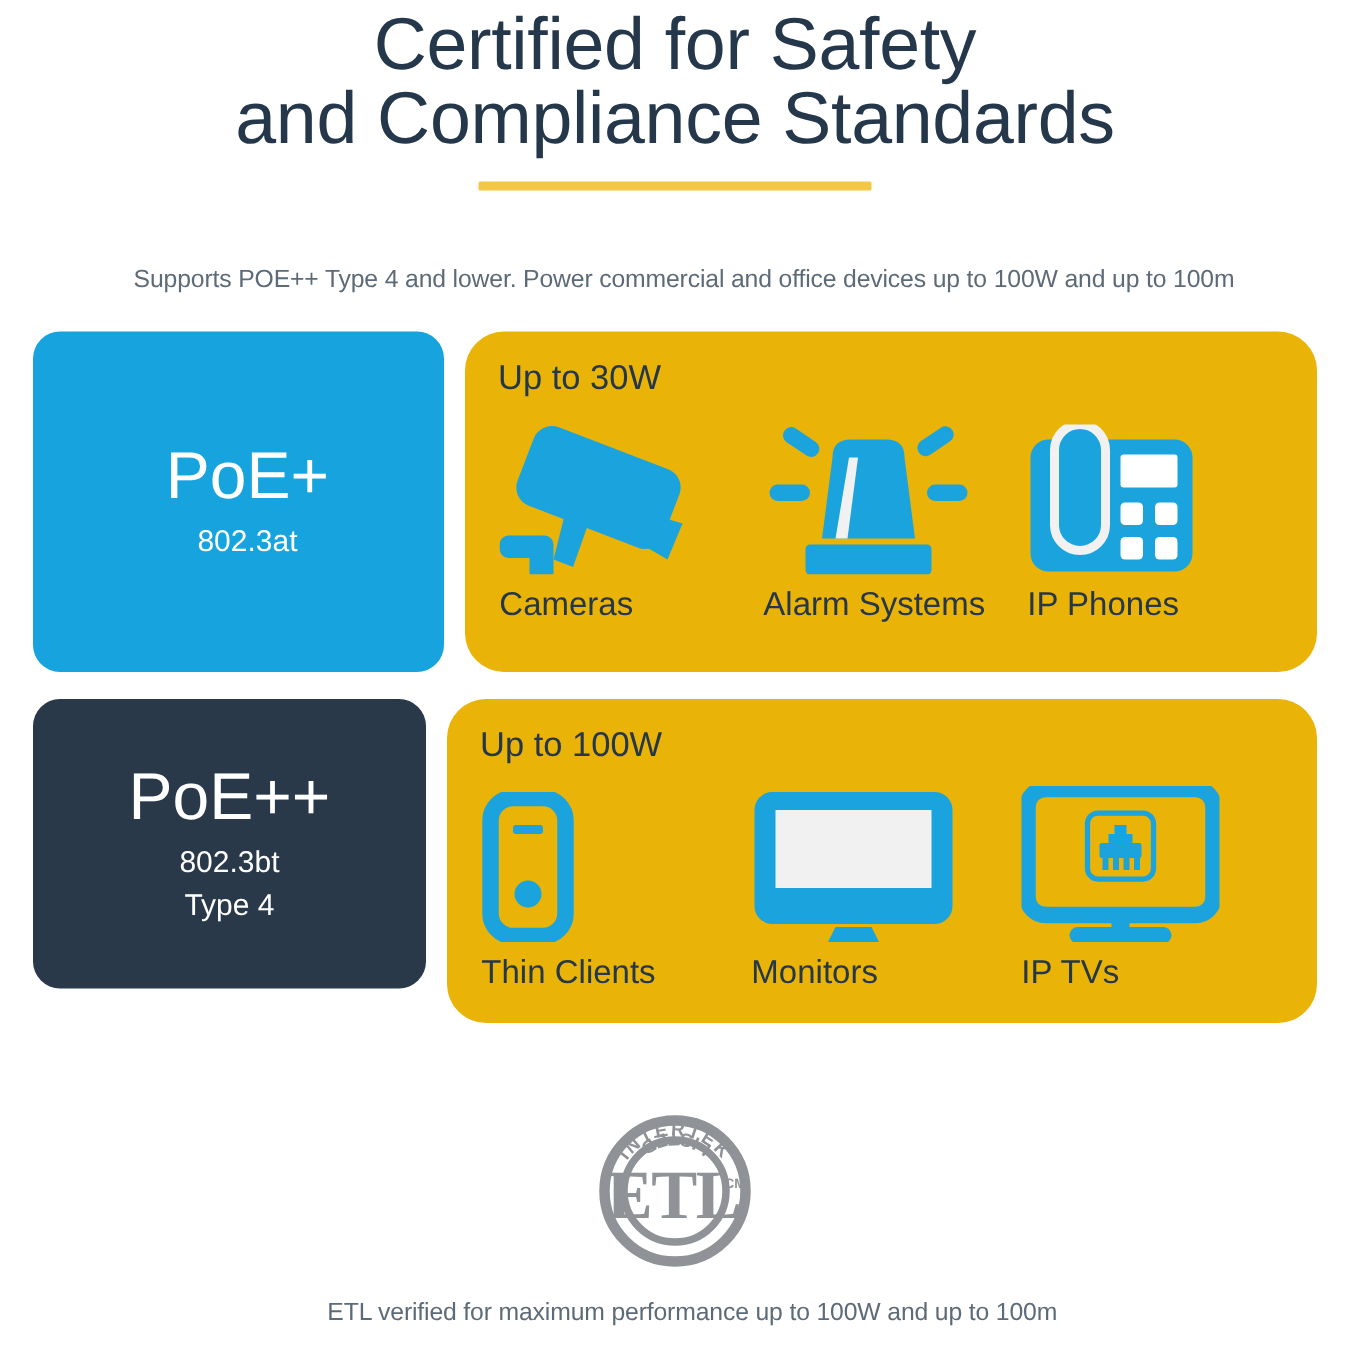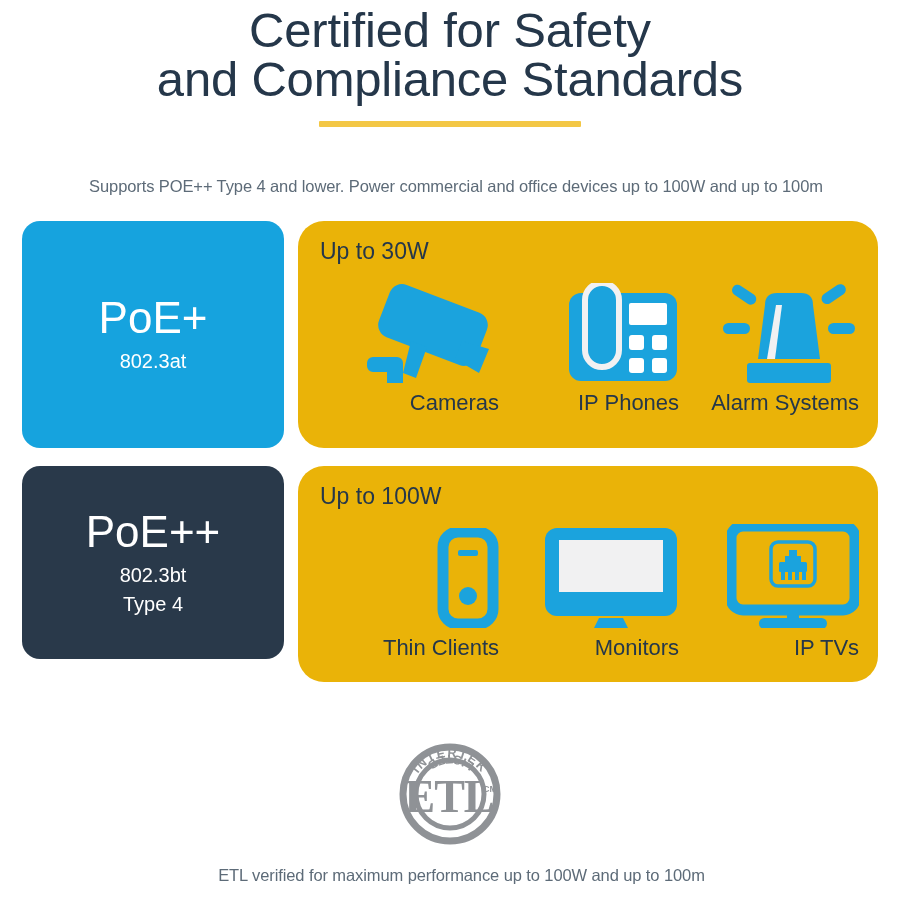--- a/index.html
+++ b/index.html
@@ -65,21 +65,21 @@
     width: 262px;
     flex: 0 0 262px;
     border-radius: 18px;
     color: #ffffff;
     display: flex;
     flex-direction: column;
     align-items: center;
     justify-content: center;
     text-align: center;
   }
-  .badge-blue { background: #16a3de; height: 227px; }
+  .badge-blue { background: #16a3de; height: 227px; padding-left: 12px; }
   .badge-dark { background: #29394a; height: 193px; }
 
   .badge-title {
     font-size: 44px;
     line-height: 50px;
     font-weight: 400;
     letter-spacing: 0px;
   }
   .badge-sub {
     margin-top: 4px;
@@ -104,21 +104,21 @@
   }
   .devices {
     display: flex;
     justify-content: space-around;
     align-items: flex-end;
     margin-top: 6px;
   }
   .device {
     display: flex;
     flex-direction: column;
-    align-items: flex-end;
+    align-items: flex-start;
     width: 33%;
   }
   .device-art {
     height: 112px;
     display: flex;
     align-items: flex-end;
     justify-content: center;
   }
   .device-label {
     margin-top: 6px;
@@ -181,52 +181,52 @@
             <svg width="132" height="100" viewBox="0 0 132 100" aria-hidden="true">
               <g fill="#1ba3dd">
                 <rect x="14" y="14" width="104" height="56" rx="13" transform="rotate(21 66 42)"></rect>
                 <path d="M95 58 L122 66 L112 90 L88 76 Z"></path>
                 <path d="M44 58 L60 64 L49 95 L36 90 Z"></path>
                 <path d="M6 74 h24 a6 6 0 0 1 6 6 v20 h-16 v-11 h-14 a6 6 0 0 1 -6 -6 v-3 a6 6 0 0 1 6 -6 z"></path>
               </g>
             </svg>
           </div>
           <div class="device-label">Cameras</div>
-        </div>
-
-        <div class="device">
-          <div class="device-art">
-            <svg width="112" height="100" viewBox="0 0 112 100" aria-hidden="true">
-              <rect x="2" y="10" width="108" height="88" rx="12" fill="#1ba3dd"></rect>
-              <rect x="18" y="0" width="34" height="84" rx="17" fill="#1ba3dd" stroke="#f1f1f2" stroke-width="6"></rect>
-              <rect x="62" y="20" width="38" height="22" rx="2" fill="#ffffff"></rect>
-              <rect x="62" y="52" width="15" height="15" rx="3" fill="#ffffff"></rect>
-              <rect x="85" y="52" width="15" height="15" rx="3" fill="#ffffff"></rect>
-              <rect x="62" y="75" width="15" height="15" rx="3" fill="#ffffff"></rect>
-              <rect x="85" y="75" width="15" height="15" rx="3" fill="#ffffff"></rect>
-            </svg>
-          </div>
-          <div class="device-label">IP Phones</div>
         </div>
 
         <div class="device">
           <div class="device-art">
             <svg width="140" height="102" viewBox="0 0 140 102" aria-hidden="true">
               <g fill="#1ba3dd">
                 <path d="M46 24 q0 -12 12 -12 h24 q12 0 12 12 l7 54 H39 Z"></path>
                 <rect x="28" y="82" width="84" height="20" rx="3"></rect>
                 <rect x="4" y="42" width="27" height="11" rx="5.5"></rect>
                 <rect x="109" y="42" width="27" height="11" rx="5.5"></rect>
                 <rect x="12" y="8" width="27" height="11" rx="5.5" transform="rotate(34 25 13)"></rect>
                 <rect x="101" y="8" width="27" height="11" rx="5.5" transform="rotate(-34 114 13)"></rect>
                 <path d="M57 24 h6 l-7 54 h-8 Z" fill="#f1f1f2"></path>
               </g>
             </svg>
           </div>
           <div class="device-label">Alarm Systems</div>
+        </div>
+
+        <div class="device">
+          <div class="device-art">
+            <svg width="112" height="100" viewBox="0 0 112 100" aria-hidden="true">
+              <rect x="2" y="10" width="108" height="88" rx="12" fill="#1ba3dd"></rect>
+              <rect x="18" y="0" width="34" height="84" rx="17" fill="#1ba3dd" stroke="#f1f1f2" stroke-width="6"></rect>
+              <rect x="62" y="20" width="38" height="22" rx="2" fill="#ffffff"></rect>
+              <rect x="62" y="52" width="15" height="15" rx="3" fill="#ffffff"></rect>
+              <rect x="85" y="52" width="15" height="15" rx="3" fill="#ffffff"></rect>
+              <rect x="62" y="75" width="15" height="15" rx="3" fill="#ffffff"></rect>
+              <rect x="85" y="75" width="15" height="15" rx="3" fill="#ffffff"></rect>
+            </svg>
+          </div>
+          <div class="device-label">IP Phones</div>
         </div>
 
       </div>
     </div>
   </div>
 
   <div class="tier-row">
 
     <div class="badge badge-dark">
       <div class="badge-title">PoE++</div>

